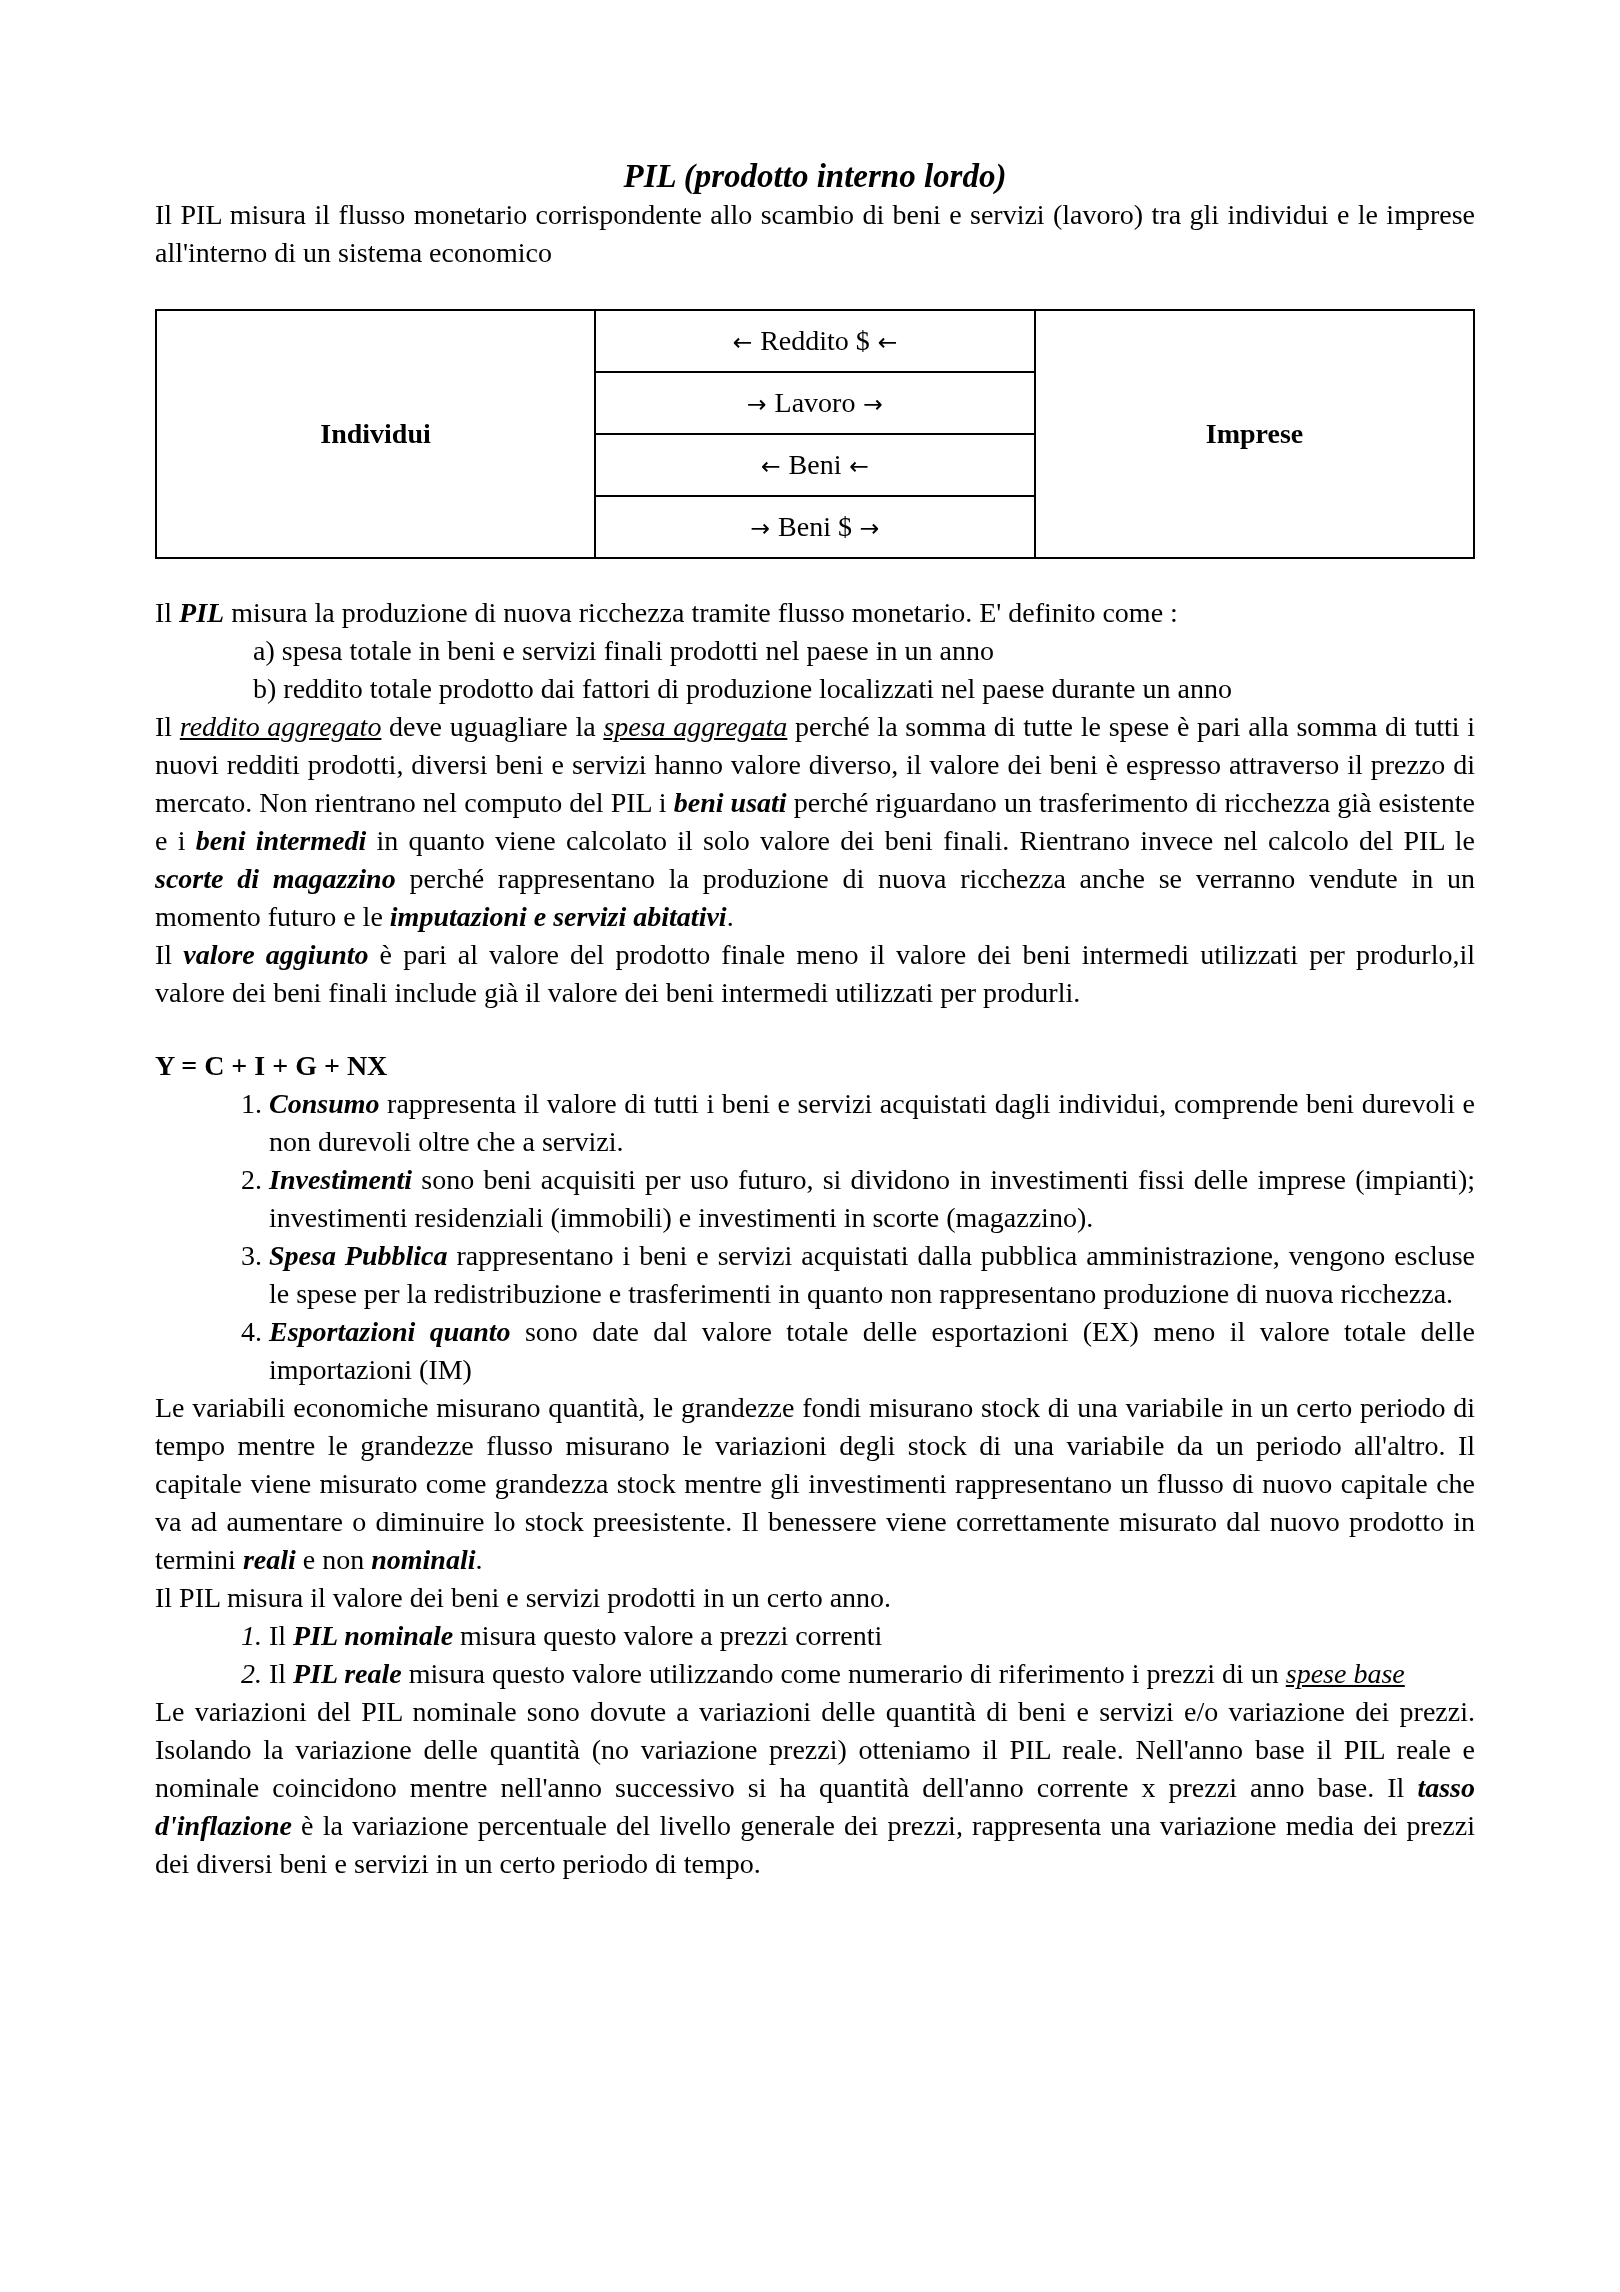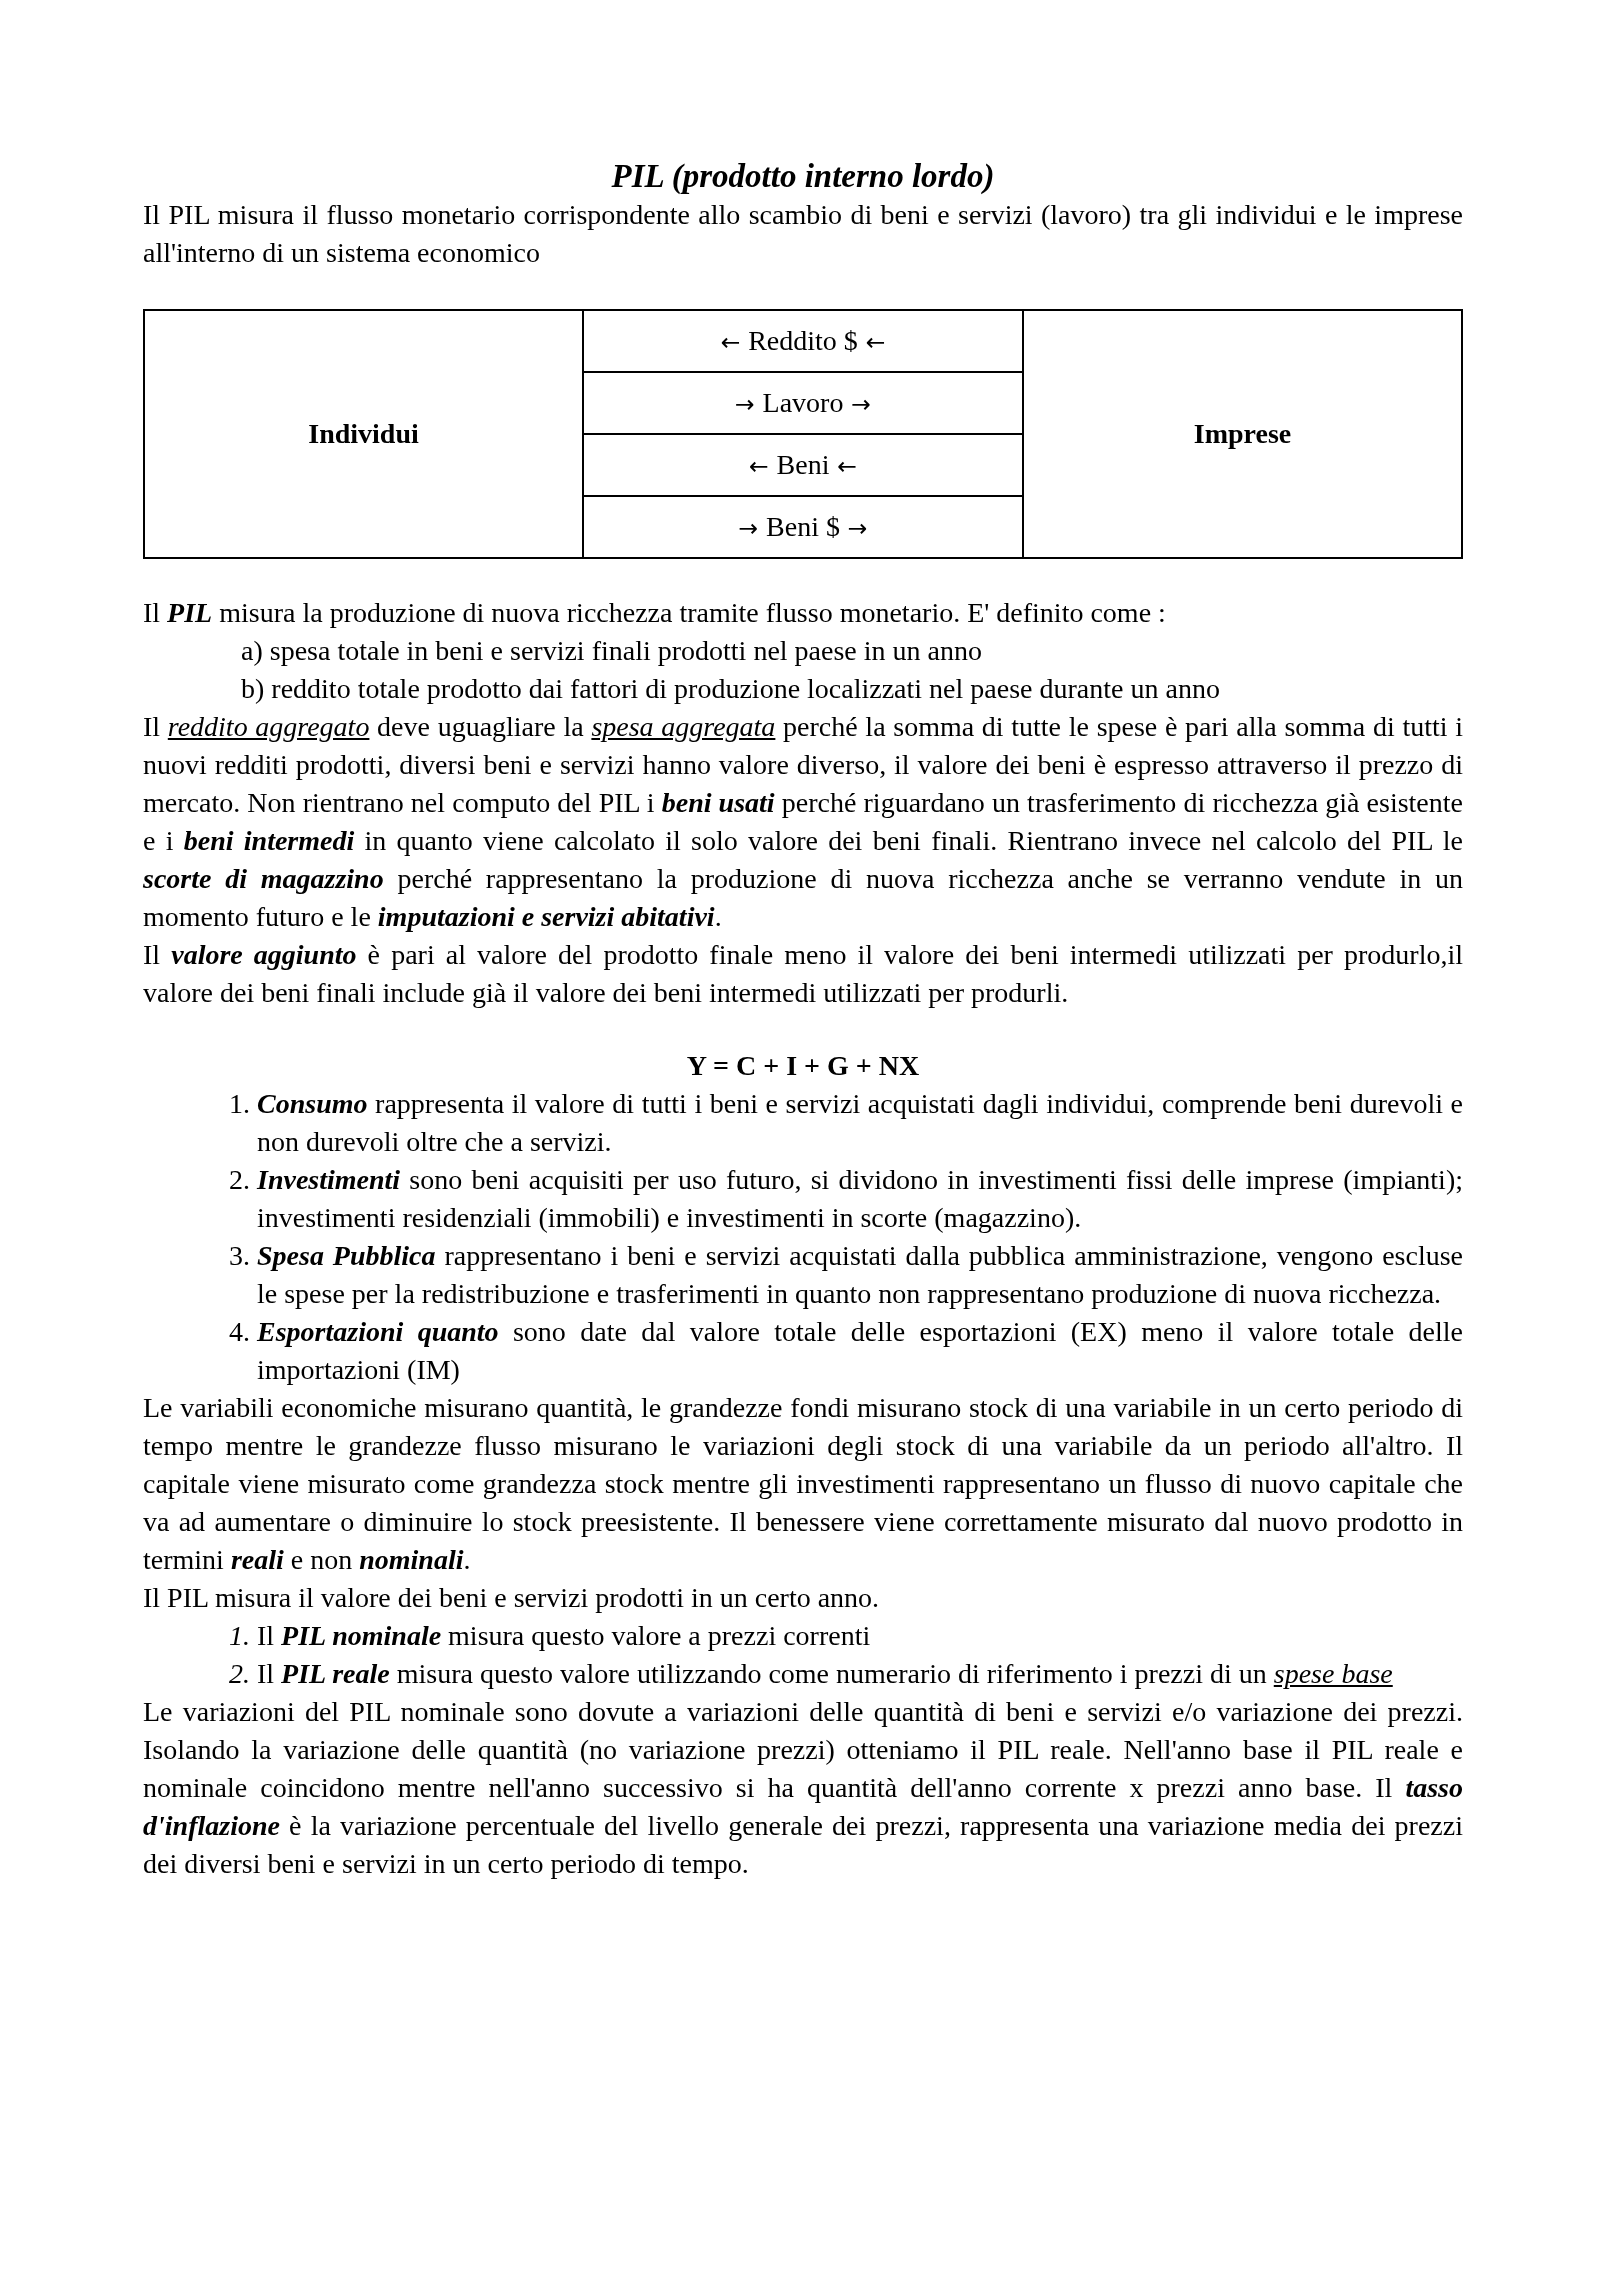--- a/index.html
+++ b/index.html
@@ -2,21 +2,21 @@
 <html><head>
   <meta charset="utf-8">
   <style>
     html, body { margin: 0; padding: 0; background: #ffffff; }
     body {
       width: 1620px; height: 2293px; position: relative; overflow: hidden;
       font-family: "Liberation Serif", "DejaVu Serif", serif;
       color: #000000;
     }
     .page {
-      position: absolute; left: 143px; top: 157px; width: 1320px;
+      position: absolute; left: 155px; top: 157px; width: 1320px;
       font-size: 28px; line-height: 38px;
     }
     .title {
       text-align: center; font-weight: bold; font-style: italic;
       font-size: 33px; line-height: 39px; margin: 0;
     }
     p { margin: 0; }
     .just { text-align: justify; text-align-last: left; }
     b, .bi { font-weight: bold; }
     .bi { font-style: italic; }
@@ -29,21 +29,21 @@
     table.flow td {
       border: 2px solid #000; text-align: center; vertical-align: middle;
       height: 60px; padding: 0; font-size: 28px;
     }
     table.flow td.side { width: 437px; font-weight: bold; }
     table.flow td.mid { width: 438px; }
     table.flow tr.thick-top td.mid { border-top: 2.9px solid #000; }
     .arrow { display: inline-block; padding: 0 7.8px; font-family: "DejaVu Sans", sans-serif; font-size: 23.5px; }
 
     .indent-ab { padding-left: 98px; }
-    .formula { text-align: center; font-weight: bold; margin-top: 35px; }
+    .formula { font-weight: bold; margin-top: 35px; }
     ol.num { margin: 0; padding-left: 98px; }
     ol.num li { padding-left: 0; text-align: justify; text-align-last: left; margin-left: 16px; }
     ol.num li::marker { font-weight: normal; font-style: normal; }
     ol.num.italic-marker li::marker { font-style: italic; }
   </style>
 </head>
 <body>
 
 <div class="page">
 

